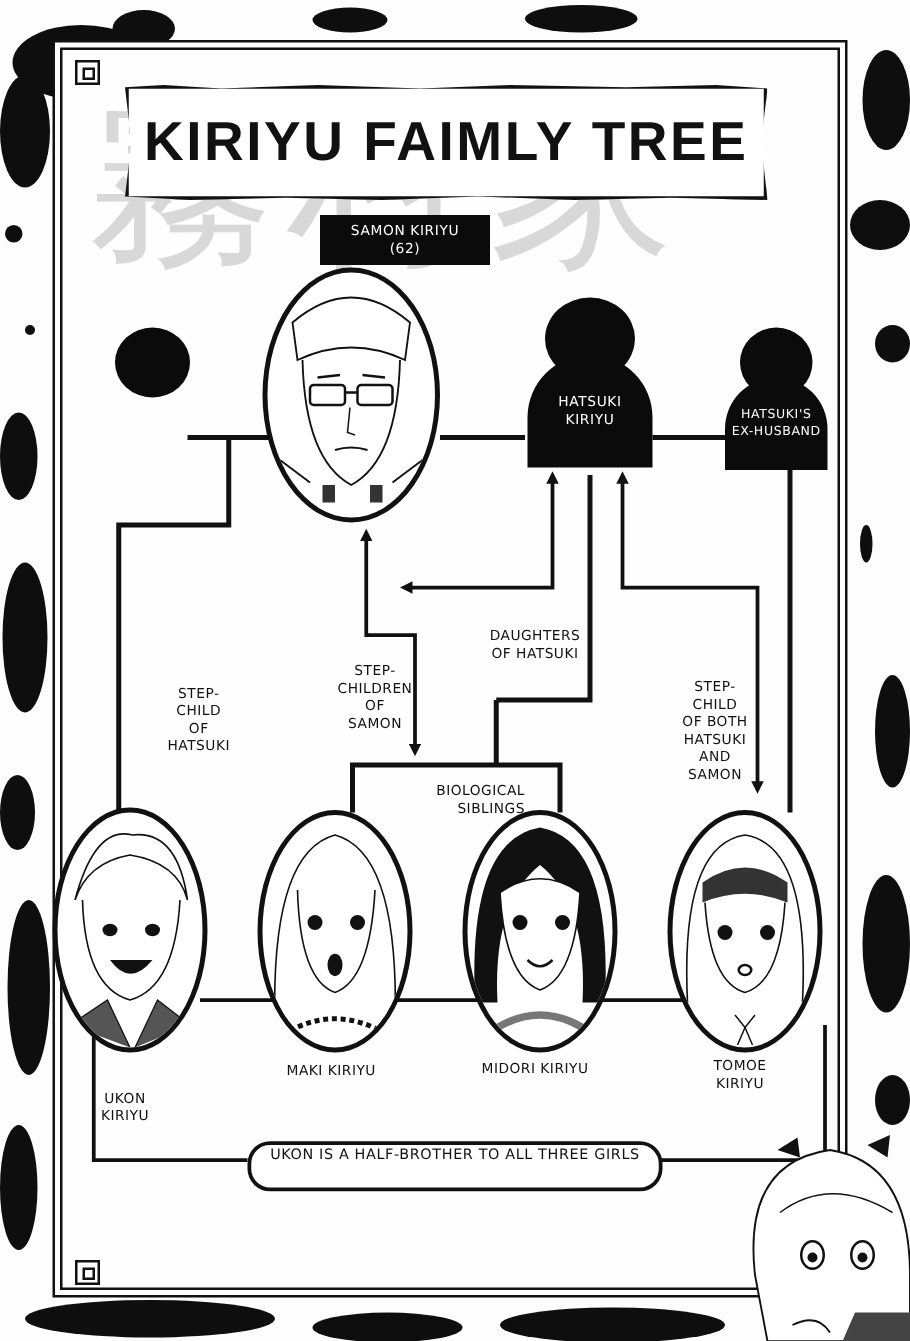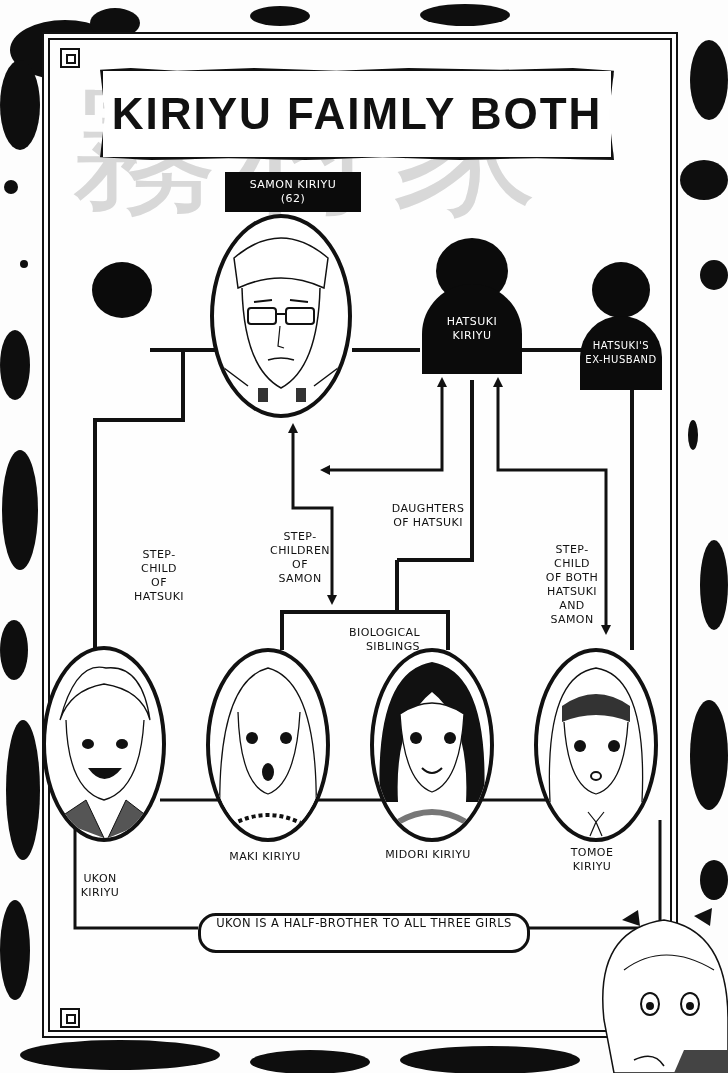--- a/index.html
+++ b/index.html
@@ -32,21 +32,21 @@
     background: #fff; border: 3px solid #111;
     box-shadow: 5px 6px 0 #111;
     display: flex; align-items: center; justify-content: center;
     clip-path: polygon(0 2%, 6% 0, 15% 3%, 30% 0, 46% 3%, 60% 0, 78% 2%, 92% 0, 100% 3%, 99% 50%, 100% 100%, 85% 98%, 70% 100%, 55% 97%, 40% 100%, 25% 98%, 10% 100%, 0 97%, 1% 50%);
   }
   .title-text {
     font-family: "Liberation Sans", sans-serif; font-weight: bold; font-size: 44px; letter-spacing: 2px;
   }
   .name-tag {
     position: absolute; background: #0b0b0b; color: #fff;
-    font-size: 11px; text-align: center; line-height: 14px; letter-spacing: 0.5px;
+    font-size: 11px; text-align: center; line-height: 14px; letter-spacing: 0.5px; margin-left: 31px;
   }
   .silhouette { position: absolute; }
   .silhouette .head { position: absolute; background: #0b0b0b; border-radius: 50%; }
   .silhouette .body {
     position: absolute; background: #0b0b0b; color: #fff; border-radius: 42px 42px 0 0;
     display: flex; align-items: center; justify-content: center; text-align: center;
     font-size: 11px; line-height: 14px; letter-spacing: 0.5px;
   }
   .portrait {
     position: absolute; border: 4px solid #111; border-radius: 50%; background: #fff; overflow: hidden;
@@ -97,21 +97,21 @@
   <div class="splatter" style="left:420px;top:4px;width:90px;height:22px;"></div>
 </div>
 
 <div class="page-frame"></div>
 <div class="corner-ornament" style="left:60px;top:48px;"></div>
 <div class="corner-ornament" style="left:60px;top:1008px;"></div>
 
 <div class="watermark" style="left:70px;top:70px;">霧村家</div>
 
 <div class="title-banner">
-  <span class="title-text">KIRIYU FAIMLY BOTH</span>
+  <span class="title-text">KIRIYU FAIMLY TREE</span>
 </div>
 
 <svg class="connectors" width="728" height="1073" viewBox="0 0 728 1073">
   <defs>
     <marker id="arrow" markerWidth="10" markerHeight="10" refX="5" refY="5" orient="auto-start-reverse" markerUnits="userSpaceOnUse">
       <path d="M0,0 L10,5 L0,10 Z" fill="#111"></path>
     </marker>
   </defs>
   <g stroke="#111" fill="none" stroke-width="4">
 
@@ -172,21 +172,21 @@
   <div class="body" style="left:0;top:46px;width:100px;height:90px;border-radius:50px 50px 0 0;">
     <div>
       <div>HATSUKI</div>
       <div>KIRIYU</div>
     </div>
   </div>
 </div>
 
 <div class="silhouette" style="left:580px;top:262px;width:82px;height:112px;">
   <div class="head" style="left:12px;top:0;width:58px;height:56px;"></div>
-  <div class="body" style="left:0;top:54px;width:82px;height:74px;font-size:10px;">
+  <div class="body" style="left:0;top:40px;width:82px;height:74px;font-size:10px;">
     <div>
       <div>HATSUKI'S</div>
       <div>EX-HUSBAND</div>
     </div>
   </div>
 </div>
 
 <div class="label" style="left:124px;top:548px;width:70px;">STEP-
 CHILD
 OF

